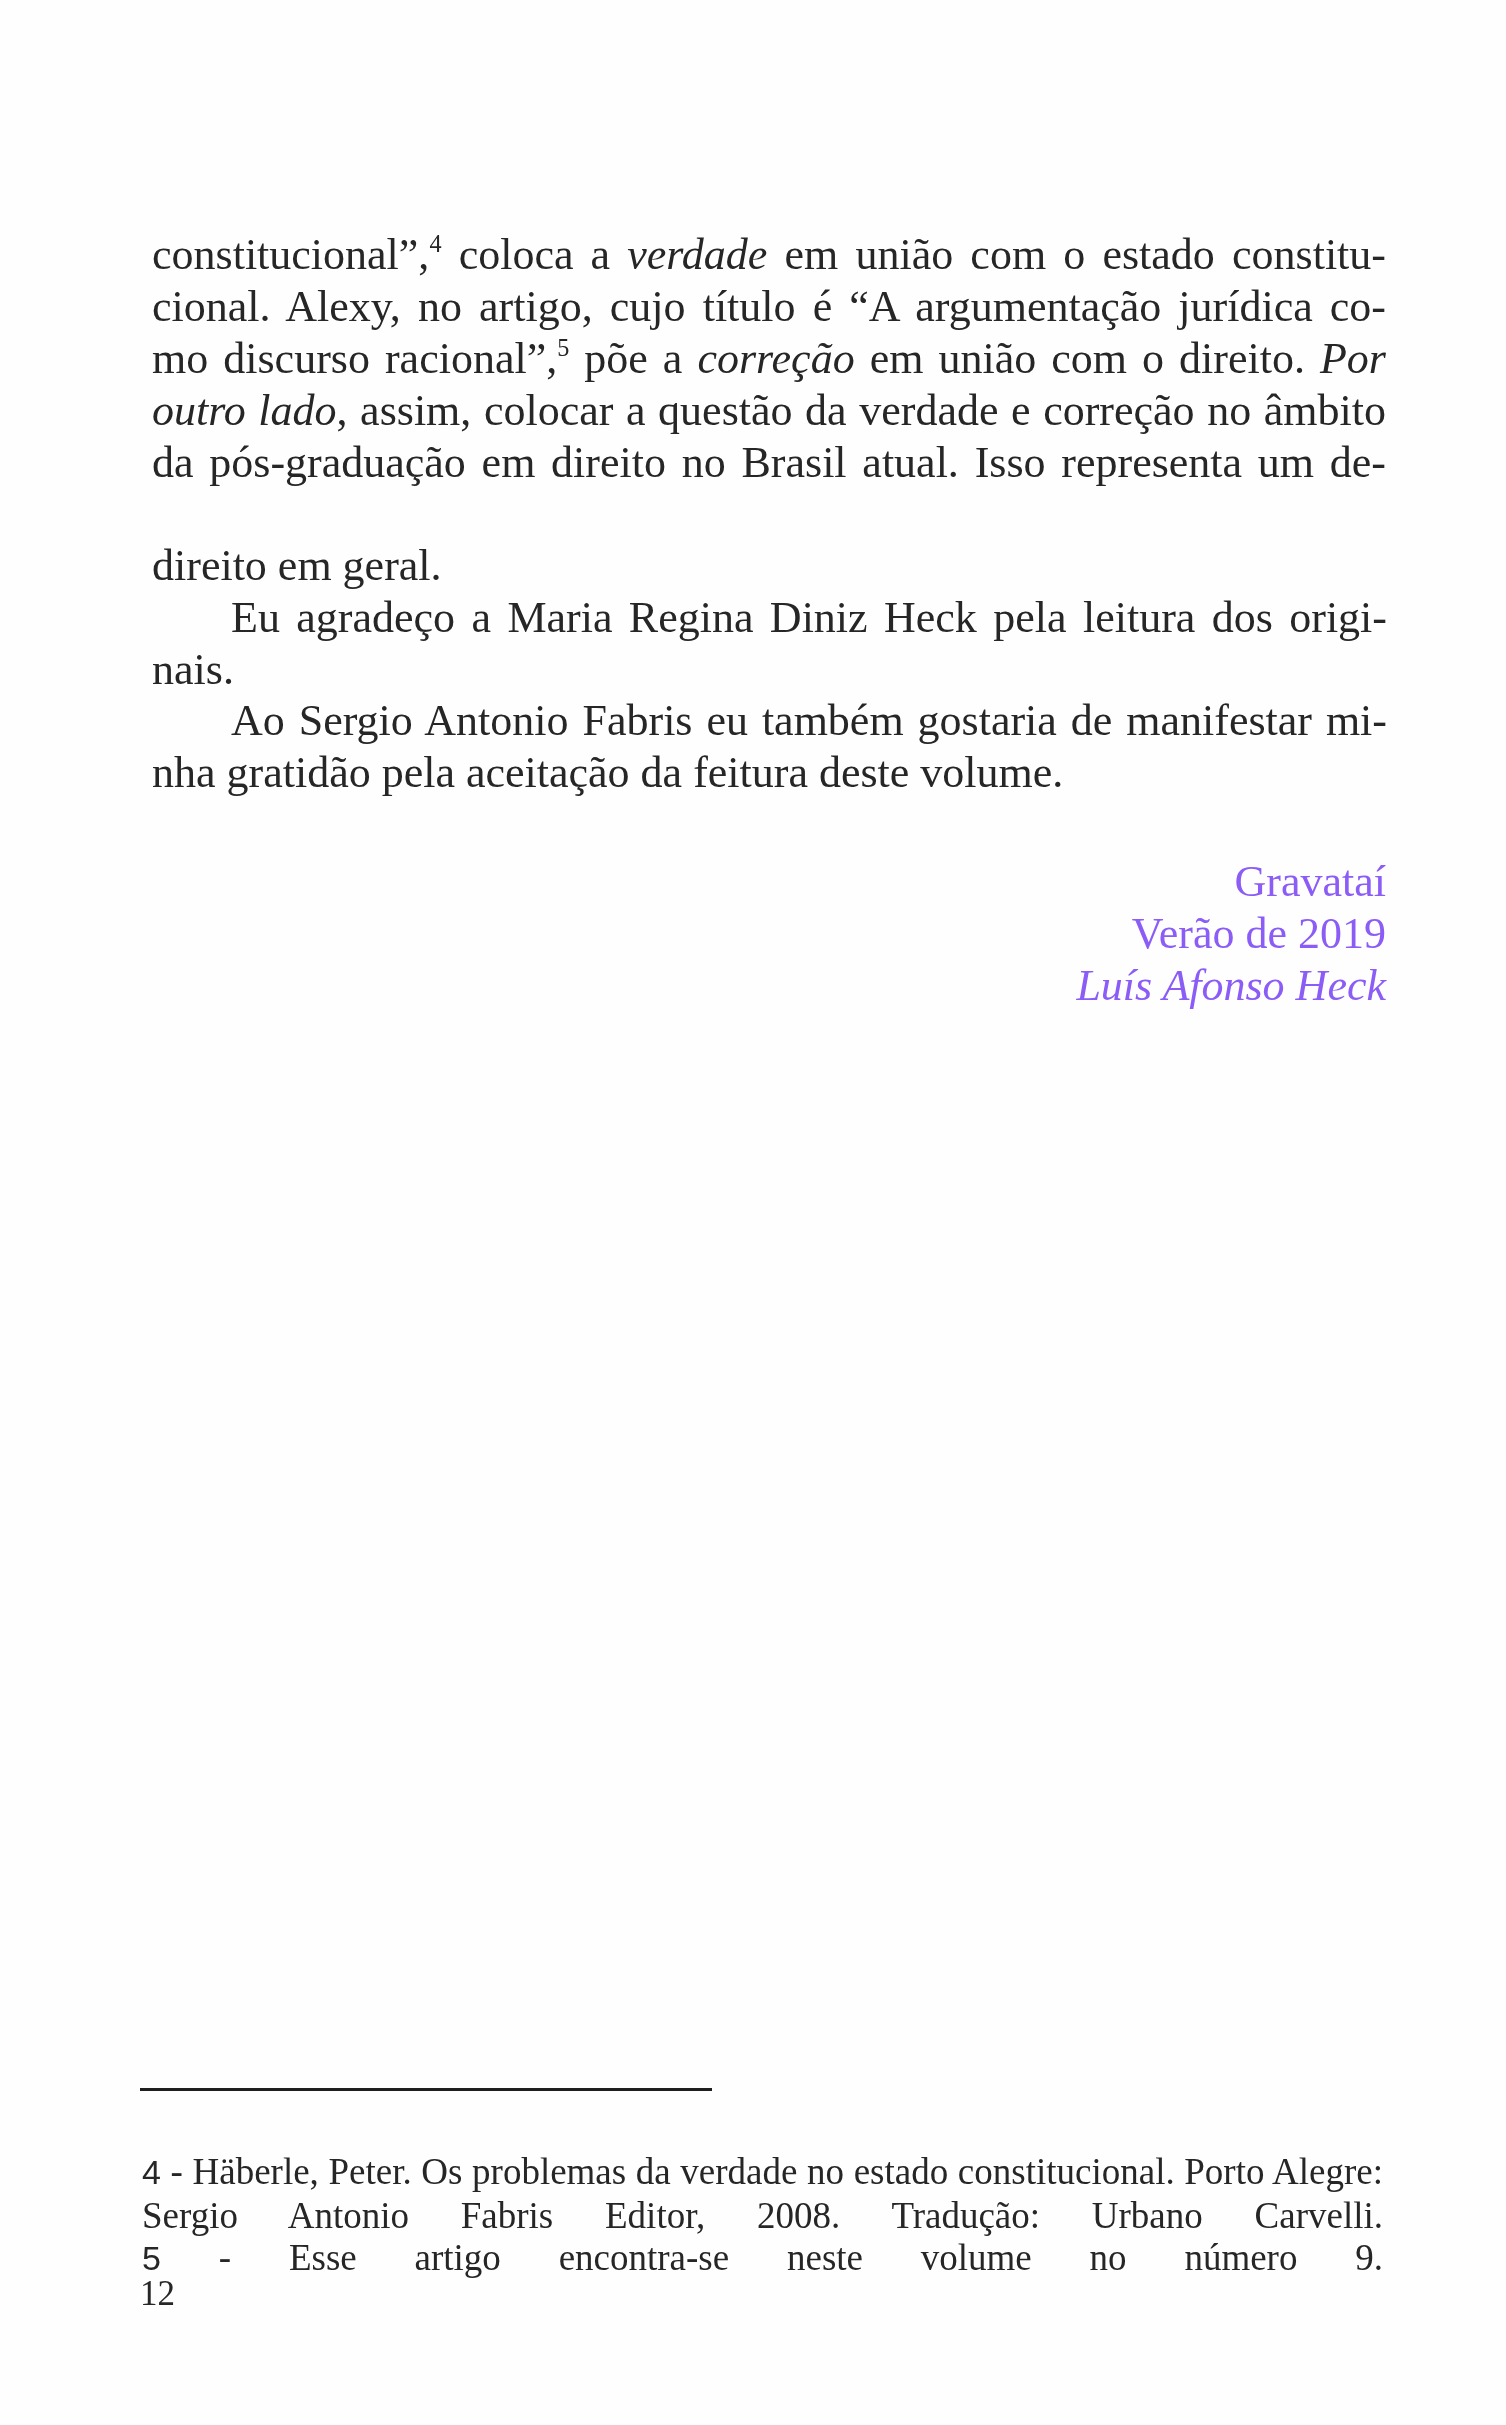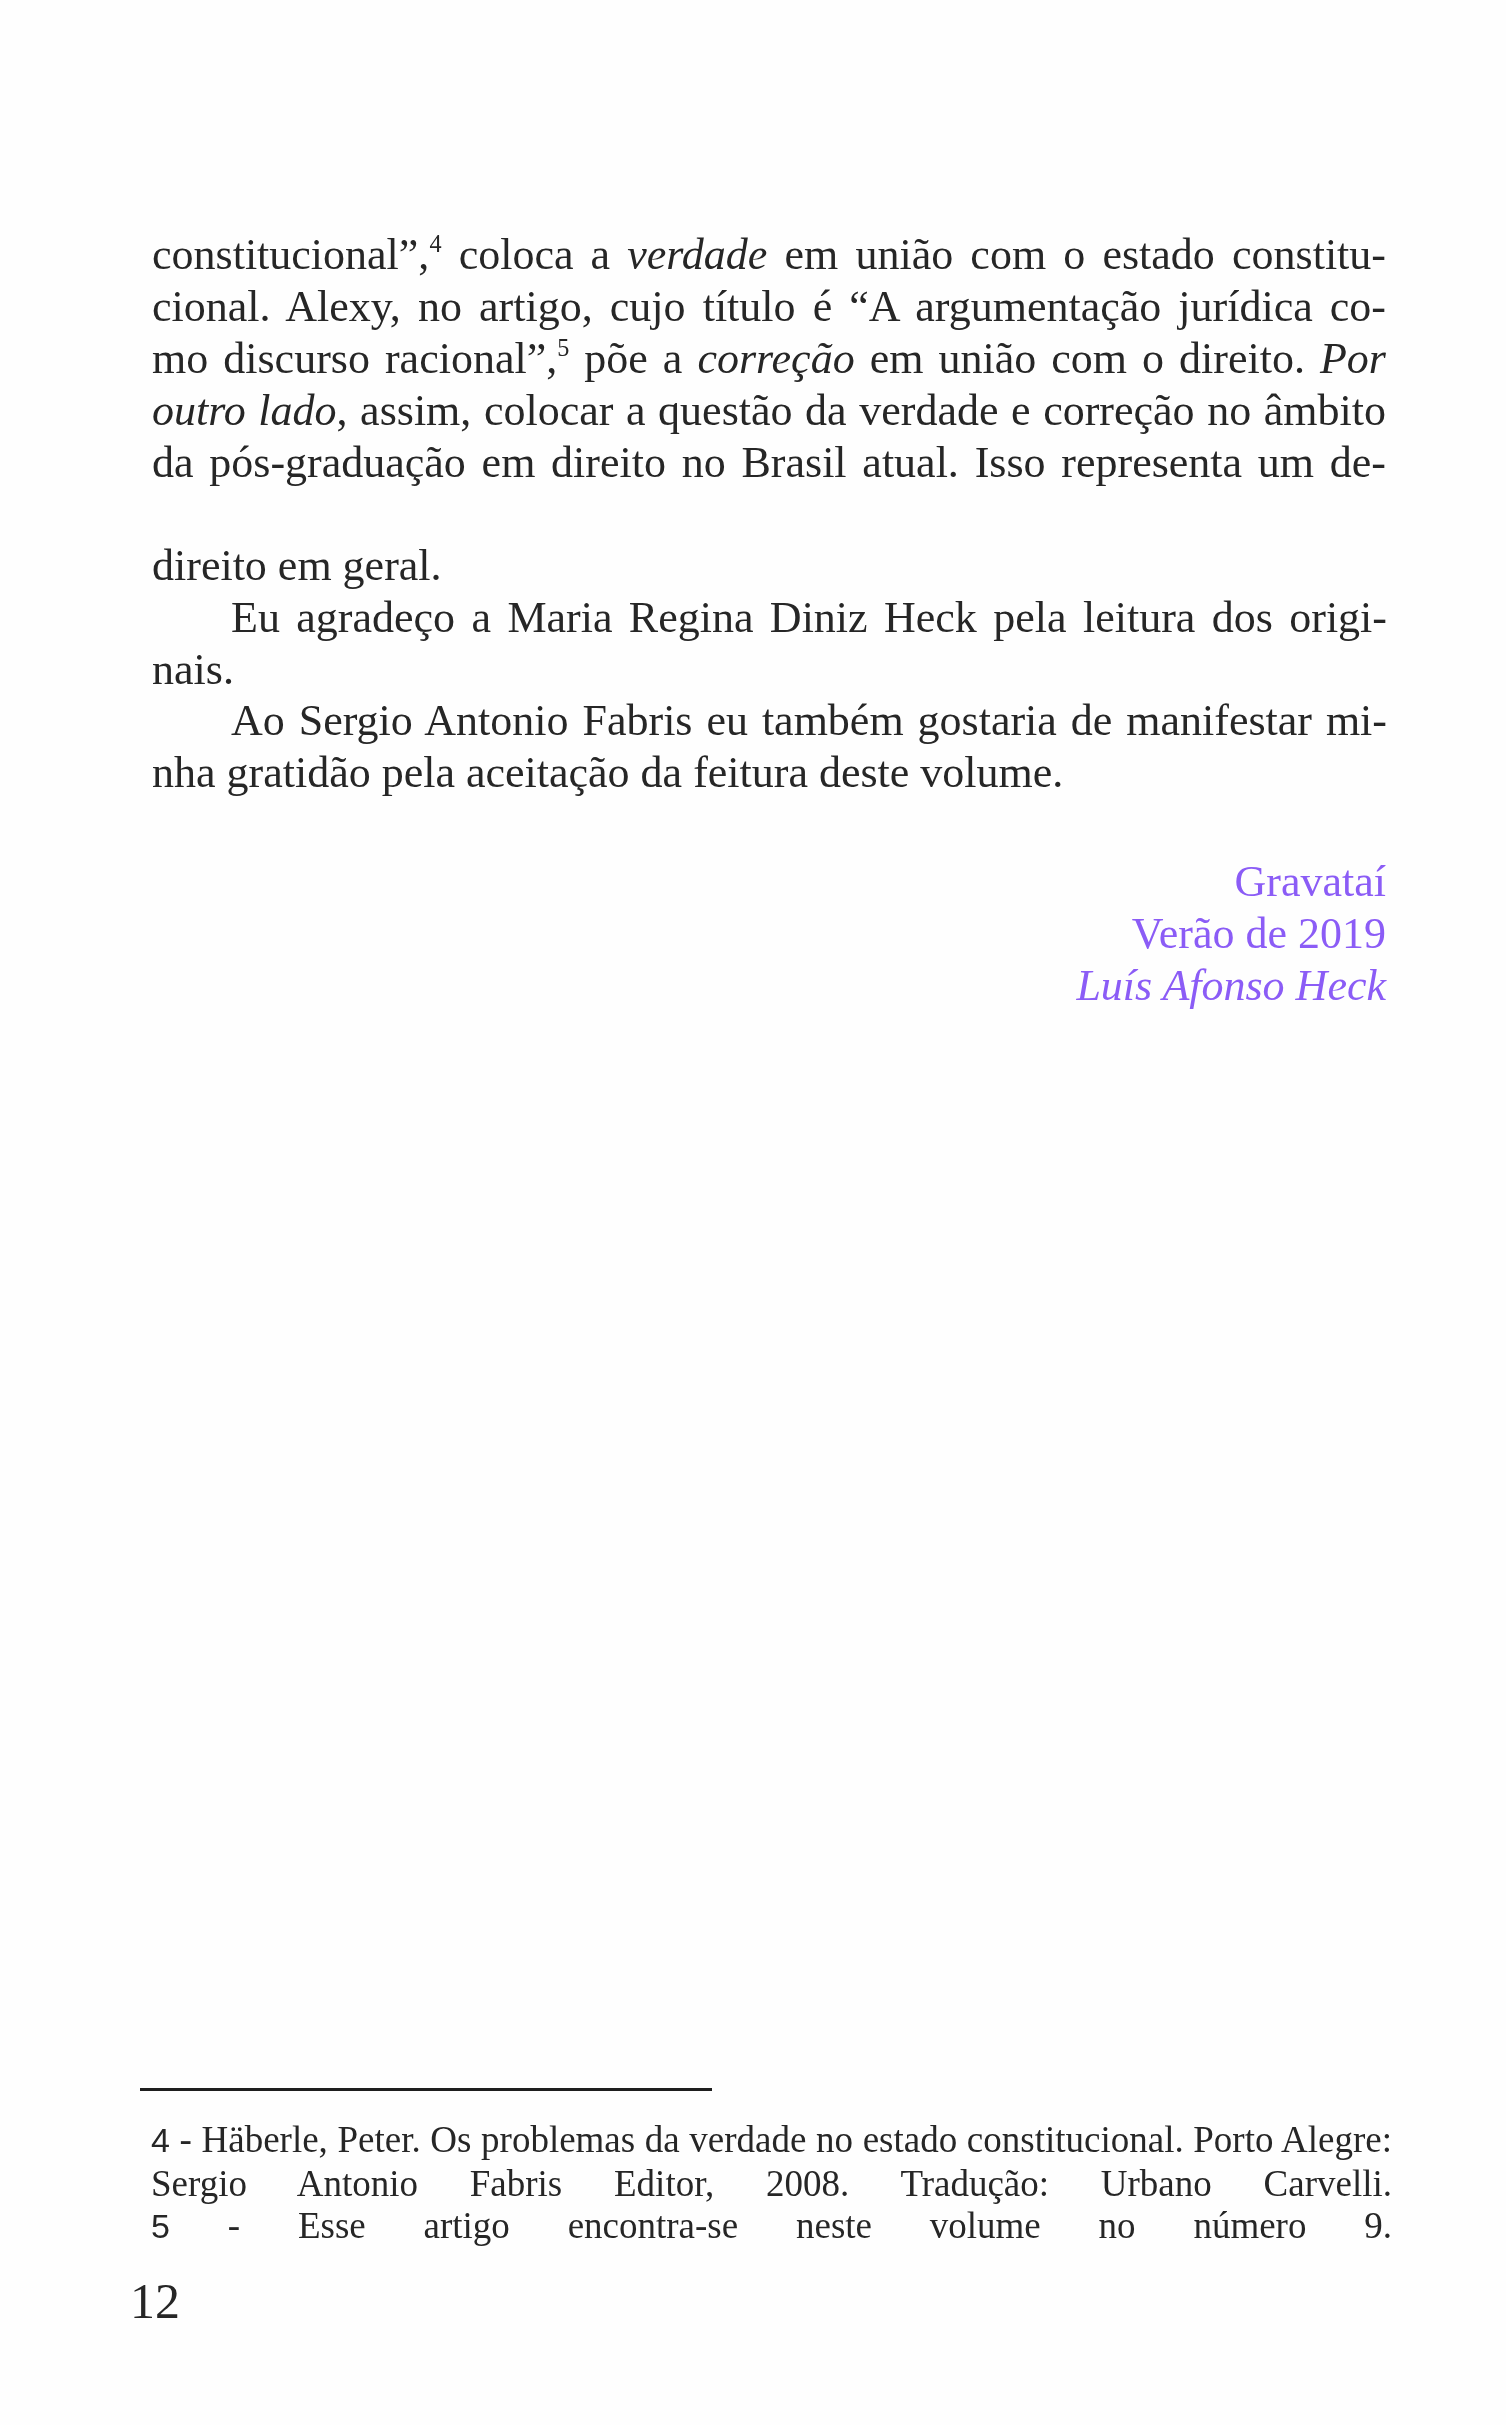--- a/index.html
+++ b/index.html
@@ -14,23 +14,23 @@
     text-align-last: justify;
     line-height: 1;
   }
   .body-line { font-size: 44px; left: 152px; width: 1234px; }
   .body-line.indent { left: 231px; width: 1156px; }
   .body-line.last { text-align-last: left; }
   .sig { font-family: "Liberation Serif", "DejaVu Serif", serif; position: absolute; right: 120px; font-size: 44px; color: #8b5cf6; text-align: right; white-space: nowrap; line-height: 1; }
   em, .it { font-style: italic; }
   sup { font-size: 0.55em; vertical-align: 0; position: relative; top: -0.7em; line-height: 0; }
   .rule { position: absolute; left: 140px; top: 2088px; width: 572px; height: 2.8px; background: #1e1e1e; }
-  .fn { font-size: 37px; left: 151px; width: 1241px; }
+  .fn { font-size: 37px; left: 142px; width: 1241px; margin-top: 32px; }
   .fn .num { font-family: "Liberation Sans", "DejaVu Sans", sans-serif; font-size: 34px; }
-  .pagenum { position: absolute; left: 130px; font-family: "Liberation Serif", "DejaVu Serif", serif; font-size: 50px; color: #262626; line-height: 1; }
+  .pagenum { position: absolute; left: 140px; font-family: "Liberation Serif", "DejaVu Serif", serif; font-size: 35px; color: #262626; line-height: 1; }
 </style>
 </head>
 <body>
 
 <div class="page">
 
   <div class="line body-line" style="top:233px">
     <span>constitucional”,</span><sup>4</sup><span> coloca a </span><em>verdade</em><span> em união com o estado constitu-</span>
   </div>
   <div class="line body-line" style="top:285px">

